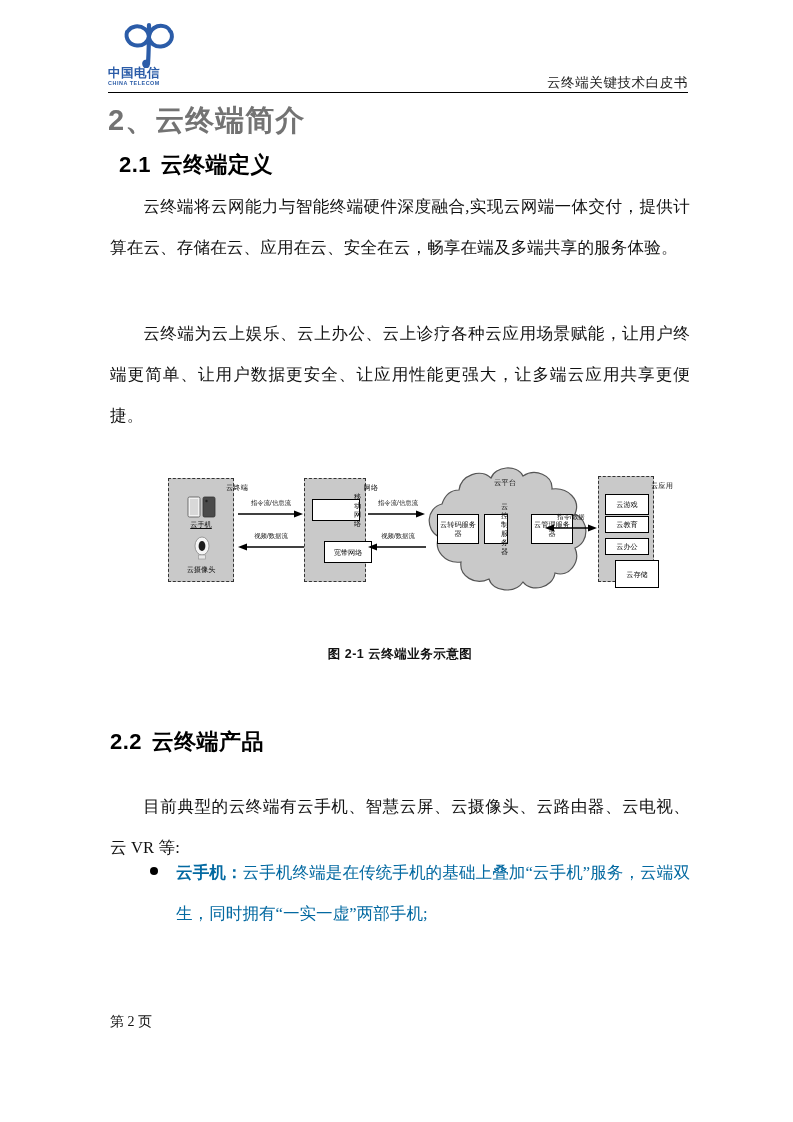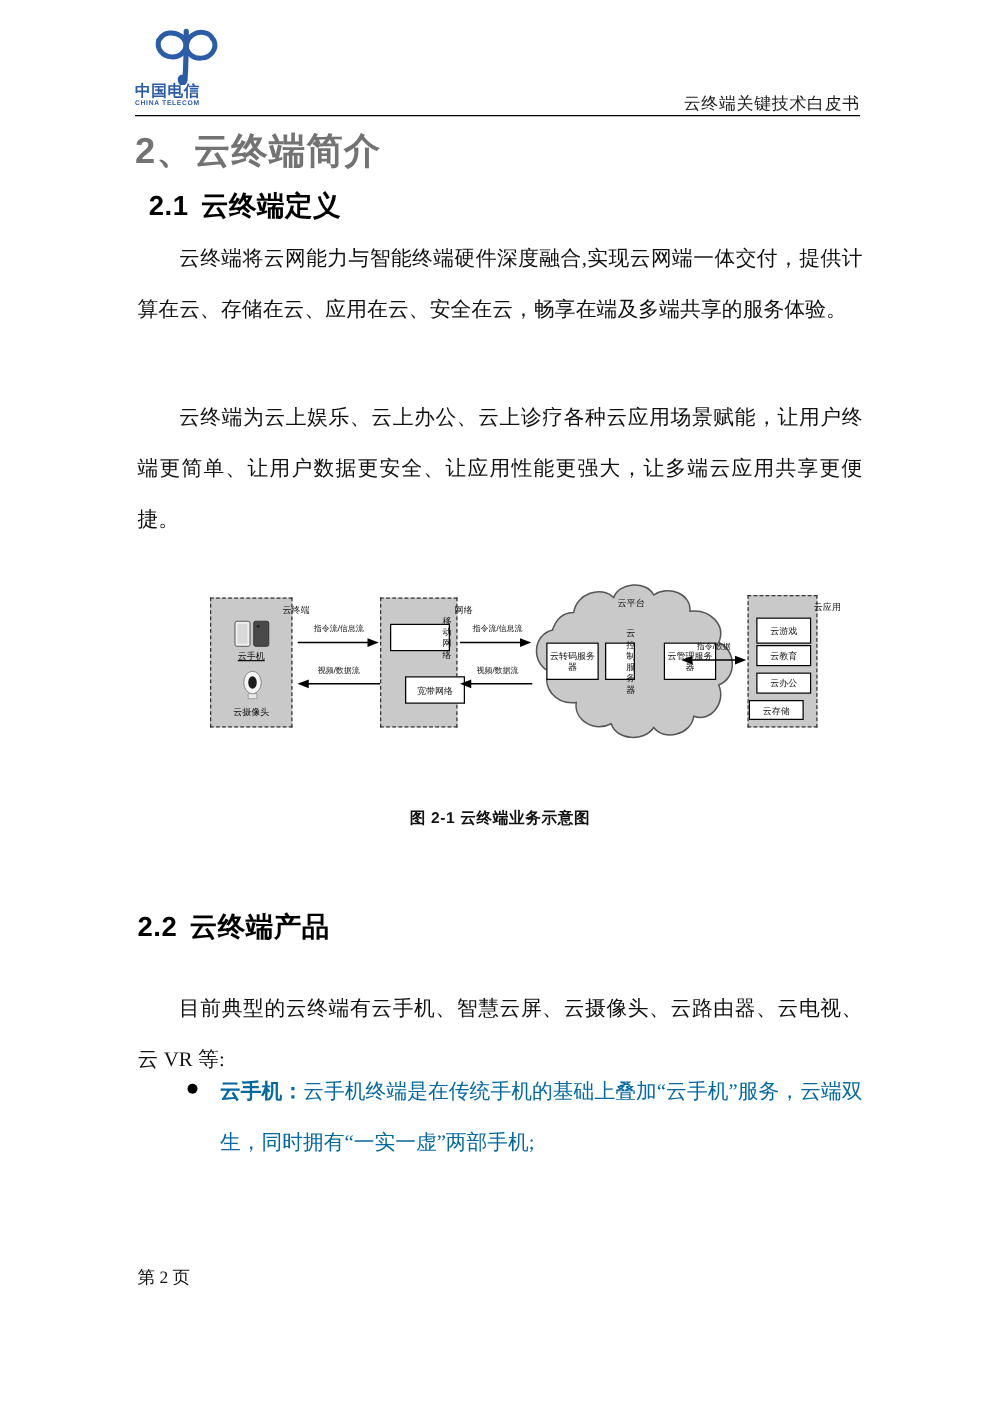--- a/index.html
+++ b/index.html
@@ -346,21 +346,21 @@
       <line x1="8" y1="5" x2="44" y2="5" stroke="#000" stroke-width="1.3"></line>
       <polygon points="0,5 9,1.5 9,8.5" fill="#000"></polygon>
       <polygon points="52,5 43,1.5 43,8.5" fill="#000"></polygon>
     </svg>
 
     <div class="panel" style="left:438px; top:14px; width:56px; height:106px;">
       <div class="panel-title">云应用</div>
       <div class="inner-box" style="left:6px; top:17px; width:44px; height:21px;">云游戏</div>
       <div class="inner-box" style="left:6px; top:39px; width:44px; height:17px;">云教育</div>
       <div class="inner-box" style="left:6px; top:61px; width:44px; height:17px;">云办公</div>
-      <div class="inner-box" style="left:0; top:83px; width:44px; height:16px;">云存储</div>
+      <div class="inner-box" style="left:16px; top:83px; width:44px; height:28px;">云存储</div>
     </div>
   </div>
 
   <div class="fig-caption">图 2-1 云终端业务示意图</div>
 
   <div class="h2 h2-b">
     <span class="h2-num">2.2</span><span>云终端产品</span>
   </div>
 
   <div class="para para-3">目前典型的云终端有云手机、智慧云屏、云摄像头、云路由器、云电视、云 VR 等:</div>

